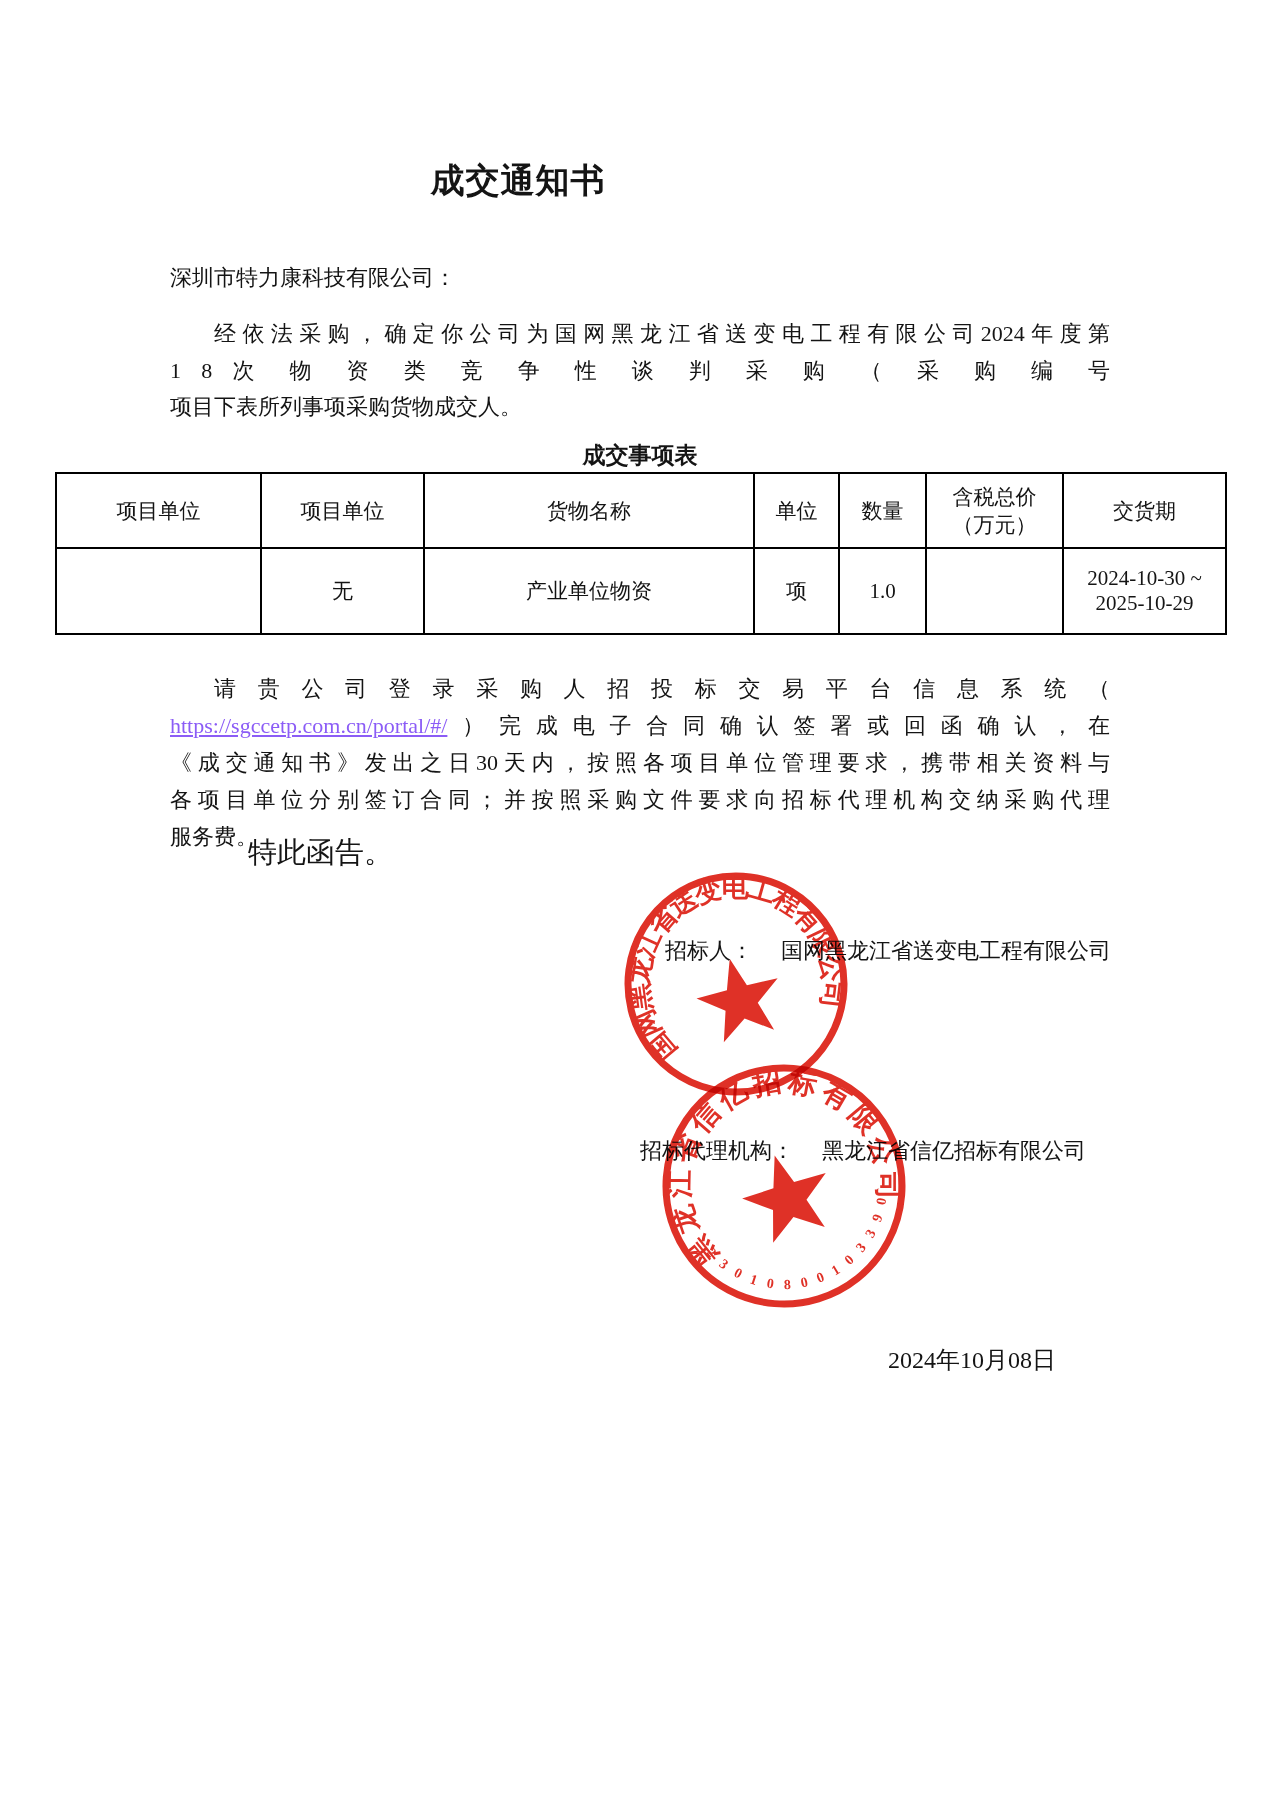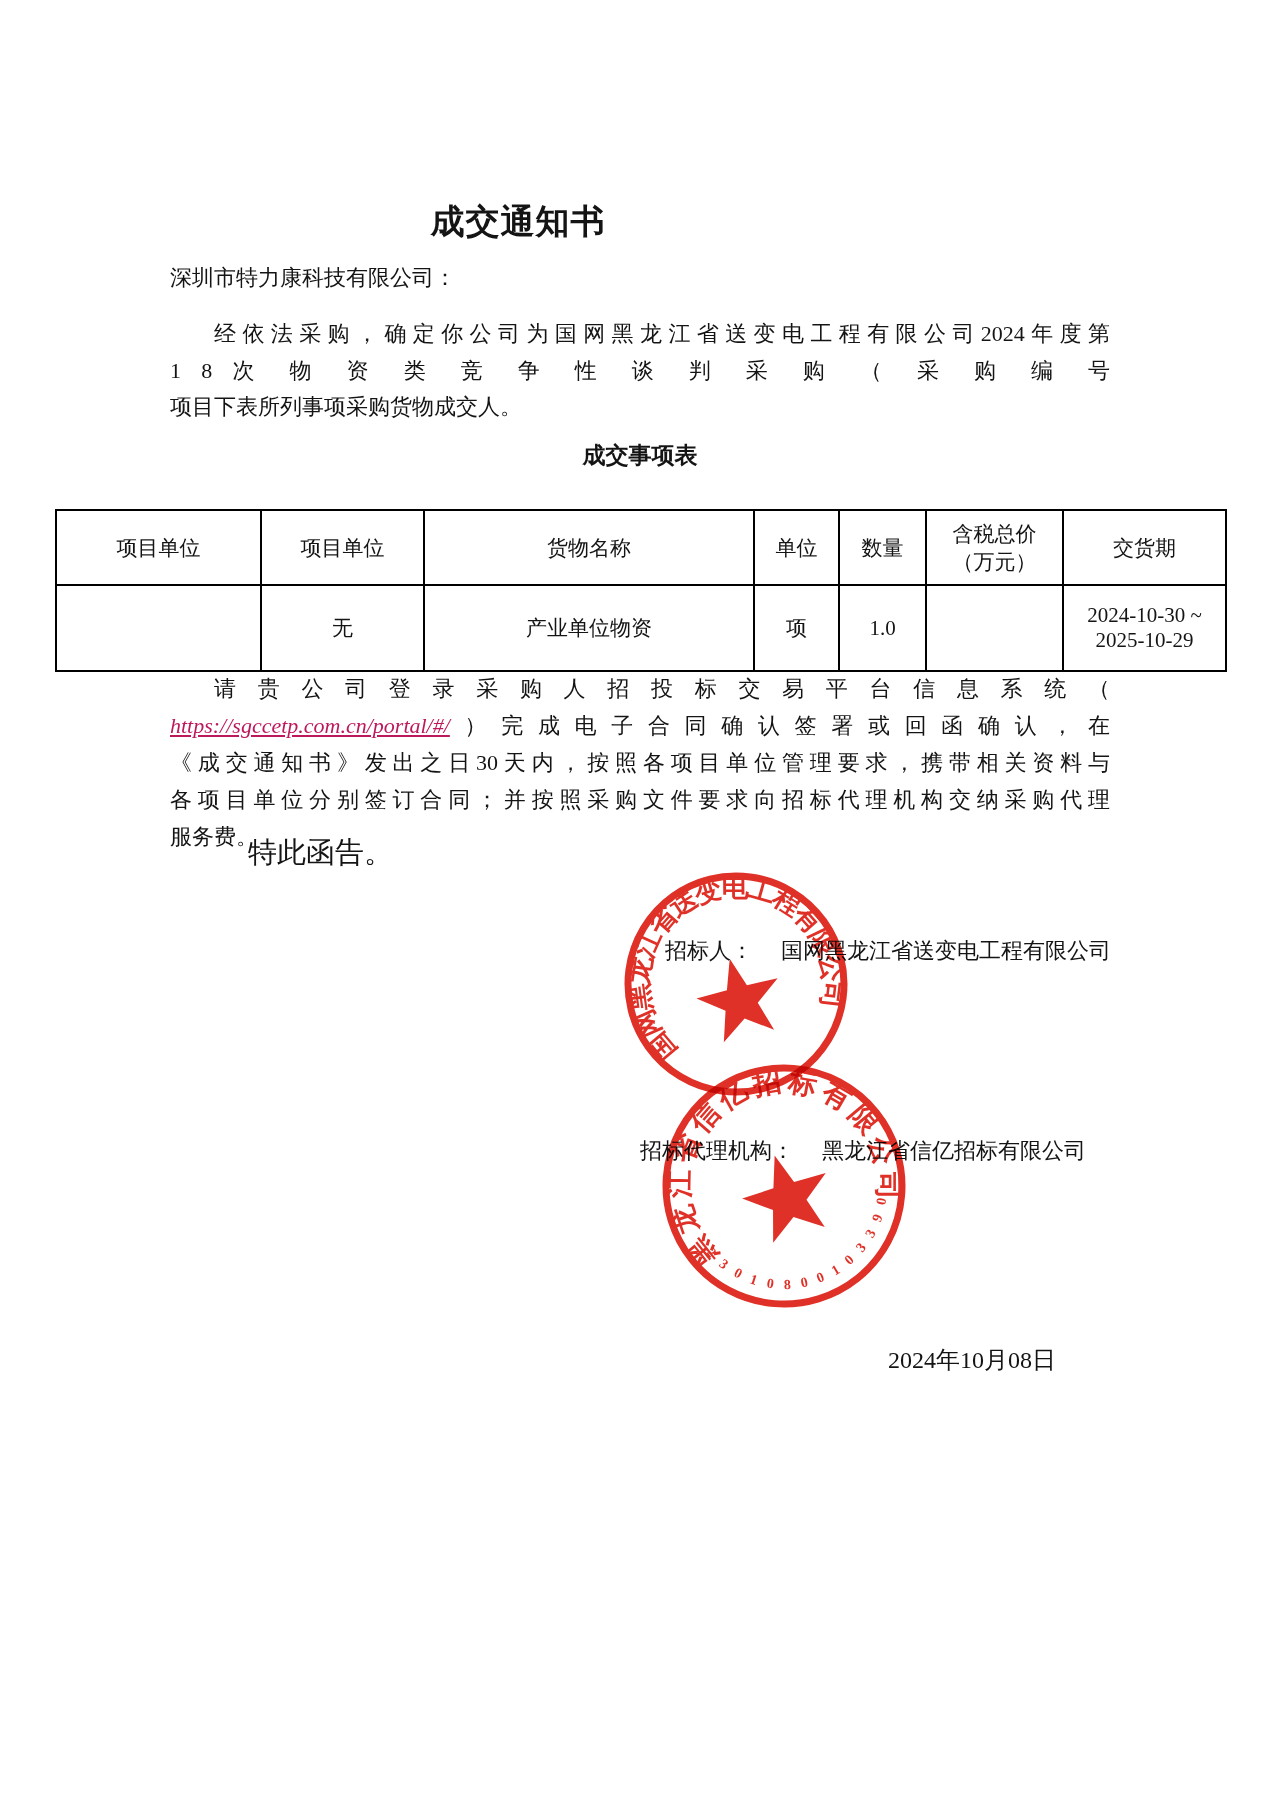--- a/index.html
+++ b/index.html
@@ -9,55 +9,53 @@
     margin:0 auto;
     background:#ffffff;
     font-family:"Liberation Serif","DejaVu Serif",serif;
     color:#141414;
     overflow:hidden;
   }
   .doc-title {
     position:absolute; top:158px; left:0; width:1036px;
     text-align:center; font-size:34px; font-weight:bold;
     letter-spacing:1px;
-    margin-top:41px;
   }
   .addressee {
     position:absolute; top:263px; left:170px; width:940px;
     font-size:22px; line-height:30px;
   }
   .intro {
     position:absolute; top:312px; left:170px; width:940px;
     font-size:22px; line-height:28.5px;
   }
   .para-line { text-align:justify;margin-top:8px; }
   .jl { text-align-last:justify; }
   .indent { text-indent:2em; }
   .table-caption {
     position:absolute; top:440px; left:55px; width:1170px;
     text-align:center; font-size:23px; font-weight:bold;
   }
   .award-table {
     position:absolute; top:472px; left:55px; width:1170px;
     border-collapse:collapse; table-layout:fixed;
     font-size:21px;
-    margin-top:37px;
   }
   .award-table td, .award-table th {
     border:2px solid #000; font-weight:normal;
     text-align:center; vertical-align:middle;
     padding:2px 6px; overflow:hidden;
   }
   .award-table tr.hdr { height:75px; }
   .award-table tr.datarow { height:86px; }
   .instruction {
     position:absolute; top:666px; left:170px; width:940px;
     font-size:22px; line-height:29px;
   }
-  .url-link { color:#be185d; text-decoration:underline;font-style:italic; }
+  .url-link { color:#8b5cf6; text-decoration:underline; }
   .closing {
     position:absolute; top:833px; left:170px; width:940px;
     font-size:29px; padding-left:78px; box-sizing:border-box;
   }
   .sig-line { position:absolute; font-size:22px; white-space:nowrap; }
   .sig-bidder { top:936px; left:665px; }
   .sig-agency { top:1136px; left:640px; }
   .sig-name { margin-left:28px; }
   .doc-date { position:absolute; top:1344px; left:888px; font-size:24px; }
   .stamp {

